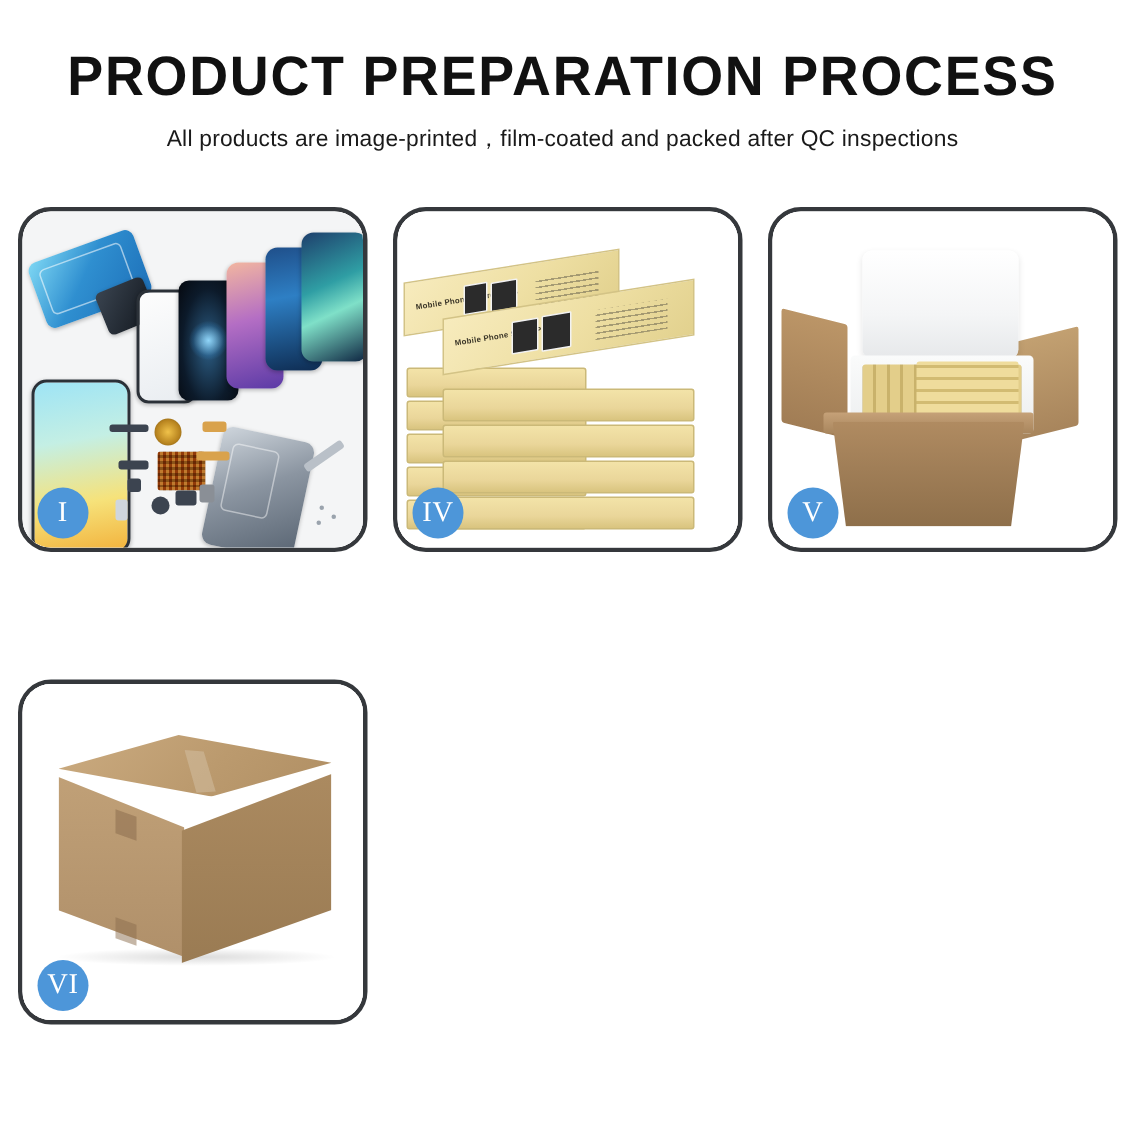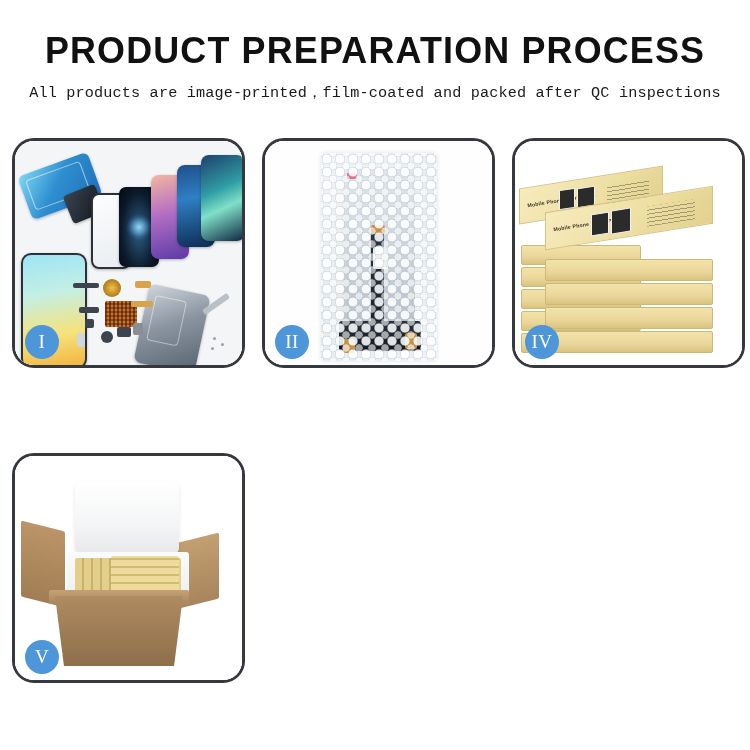--- a/index.html
+++ b/index.html
@@ -26,21 +26,21 @@
     font-size: 37px;
     font-weight: 700;
     color: #111111;
     letter-spacing: 1.2px;
     line-height: 1.05;
     transform: scaleX(0.97);
     white-space: nowrap;
   }
   .page-subtitle {
     margin-top: 11px;
-    font-family: Liberation Mono, monospace;
+    font-family: Liberation Sans, sans-serif;
     font-size: 15.2px;
     font-weight: 400;
     color: #1a1a1a;
     letter-spacing: 0.15px;
     white-space: nowrap;
   }
 
   
   .grid {
     position: absolute;
@@ -430,40 +430,20 @@
         <div class="p1-part" style="left:118px;top:182px;width:10px;height:12px;background:#8a8f96;"></div>
         <div class="p1-screws" style="left:198px;top:196px;"></div>
         <div class="p1-screws" style="left:206px;top:202px;"></div>
         <div class="p1-screws" style="left:196px;top:206px;"></div>
         <div class="p1-part" style="left:186px;top:160px;width:30px;height:6px;background:#b9c0c8;transform:rotate(-35deg);"></div>
       </div>
     </div>
     <div class="step-badge">I</div>
   </div>
 
-  <div class="panel">
-    <div class="panel-inner">
-      <div class="scene">
-        <div class="p2-bg"></div>
-        <div class="p2-bag">
-          <div class="p2-screen"></div>
-          <div class="p2-pinkmark"></div>
-          <div class="p2-flex"></div>
-          <div class="p2-ic"></div>
-          <div class="p2-conn" style="left:50px;top:72px;width:14px;height:9px;"></div>
-          <div class="p2-bottom"></div>
-          <div class="p2-conn" style="left:22px;top:186px;width:12px;height:14px;"></div>
-          <div class="p2-conn" style="left:84px;top:180px;width:12px;height:16px;"></div>
-          <div class="p2-bubbles"></div>
-          <div class="p2-bubbles2"></div>
-        </div>
-      </div>
-    </div>
-    <div class="step-badge">II</div>
-  </div>
 
 
   <div class="panel">
     <div class="panel-inner">
       <div class="scene">
         <div class="p4-bg"></div>
         <div class="p4-stack">
 
           <div class="p4-box" style="left:6px;top:104px;width:118px;height:18px;"></div>
           <div class="p4-box" style="left:6px;top:126px;width:118px;height:18px;"></div>
@@ -503,14 +483,29 @@
         <div class="p5-foambody"></div>
         <div class="p5-inner"></div>
         <div class="p5-inner2"></div>
         <div class="p5-rim"></div>
         <div class="p5-front"></div>
       </div>
     </div>
     <div class="step-badge">V</div>
   </div>
 
+  <div class="panel">
+    <div class="panel-inner">
+      <div class="scene">
+        <div class="p6-bg"></div>
+        <div class="p6-shadow"></div>
+        <div class="p6-top"></div>
+        <div class="p6-left"></div>
+        <div class="p6-right"></div>
+        <div class="p6-tape"></div>
+        <div class="p6-tab1"></div>
+        <div class="p6-tab2"></div>
+      </div>
+    </div>
+    <div class="step-badge">VI</div>
+  </div>
 
 </div>
 
 </body></html>

